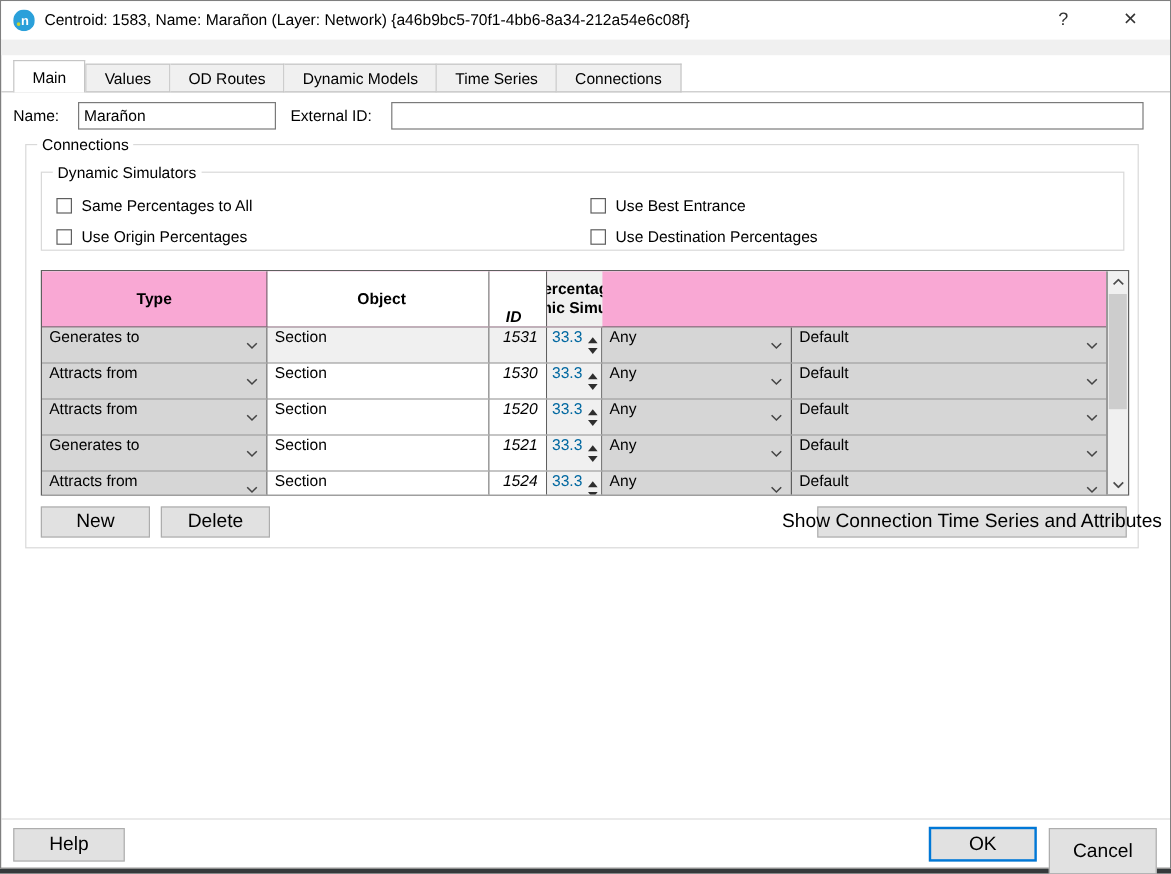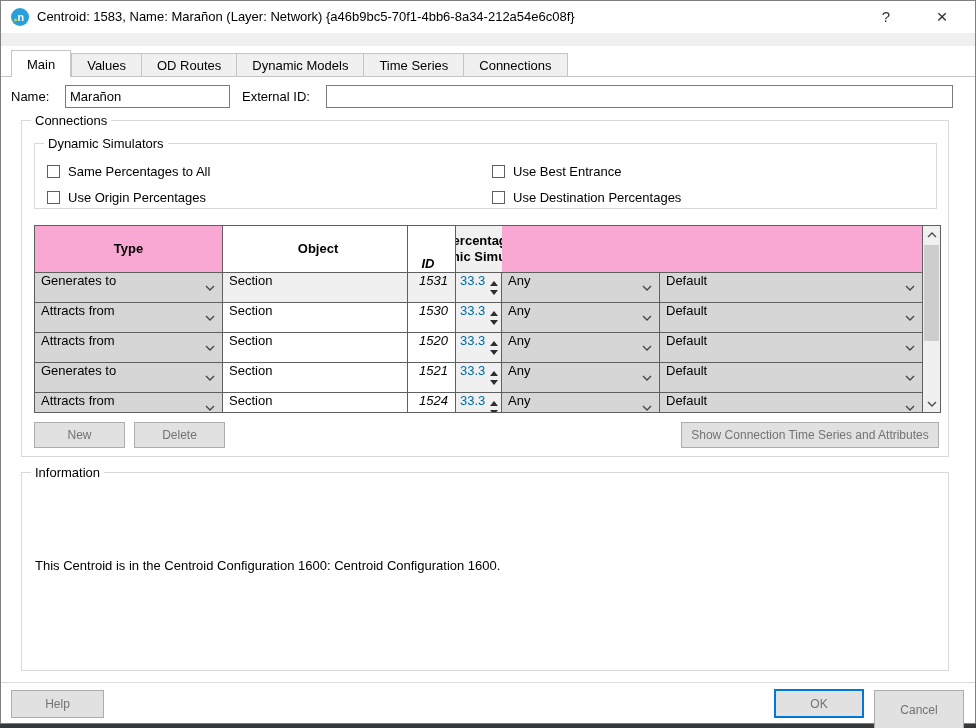--- a/index.html
+++ b/index.html
@@ -107,21 +107,21 @@
 
   
   .vscroll { width:18px; background:#f0f0f0; border-left:1px solid #5f5f5f; position:relative; }
   .sb-arrow { position:absolute; left:0; width:100%; height:17px; display:flex; align-items:center; justify-content:center; }
   .sb-up { top:0; } .sb-dn { bottom:0; }
   .sb-thumb { position:absolute; left:1px; right:1px; top:19px; height:96px; background:#cdcdcd; }
 
   
   .btn {
     position:absolute; background:#e1e1e1; border:1px solid #adadad;
-    font-family:"Liberation Sans", sans-serif; font-size:12px; color:#737373;
+    font-family:"Liberation Sans", sans-serif; font-size:16px; color:#000000;
     display:flex; align-items:center; justify-content:center; white-space:nowrap; cursor:default;
   }
   .btn-ok { border:2px solid #0078d7; }
 
   
   .info-text { position:absolute; left:13px; top:85px; font-size:13px; white-space:nowrap; }
 
   .footer-sep { position:absolute; left:0; top:681px; width:100%; height:1px; background:#dcdcdc; }
 </style>
 </head>
@@ -383,23 +383,19 @@
             <polyline points="1,1 5,5 9,1" fill="none" stroke="#4d4d4d" stroke-width="1.4"></polyline>
           </svg>
       </div>
     </div>
   </div>
 
   <button class="btn" style="left:33px; top:421px; width:91px; height:26px;">New</button>
   <button class="btn" style="left:133px; top:421px; width:91px; height:26px;">Delete</button>
   <button class="btn" style="left:680px; top:421px; width:258px; height:26px;">Show Connection Time Series and Attributes</button>
 
-  <div class="groupbox" style="left:20px; top:471px; width:928px; height:199px;">
-    <span class="gb-label">Information</span>
-    <span class="info-text">This Centroid is in the Centroid Configuration 1600: Centroid Configuration 1600.</span>
-  </div>
 
   <div class="footer-sep"></div>
   <button class="btn" style="left:10px; top:689px; width:93px; height:28px;">Help</button>
   <button class="btn btn-ok" style="left:773px; top:688px; width:90px; height:29px;">OK</button>
   <button class="btn" style="left:873px; top:689px; width:90px; height:40px;">Cancel</button>
 
 </div>
 
 </body></html>

